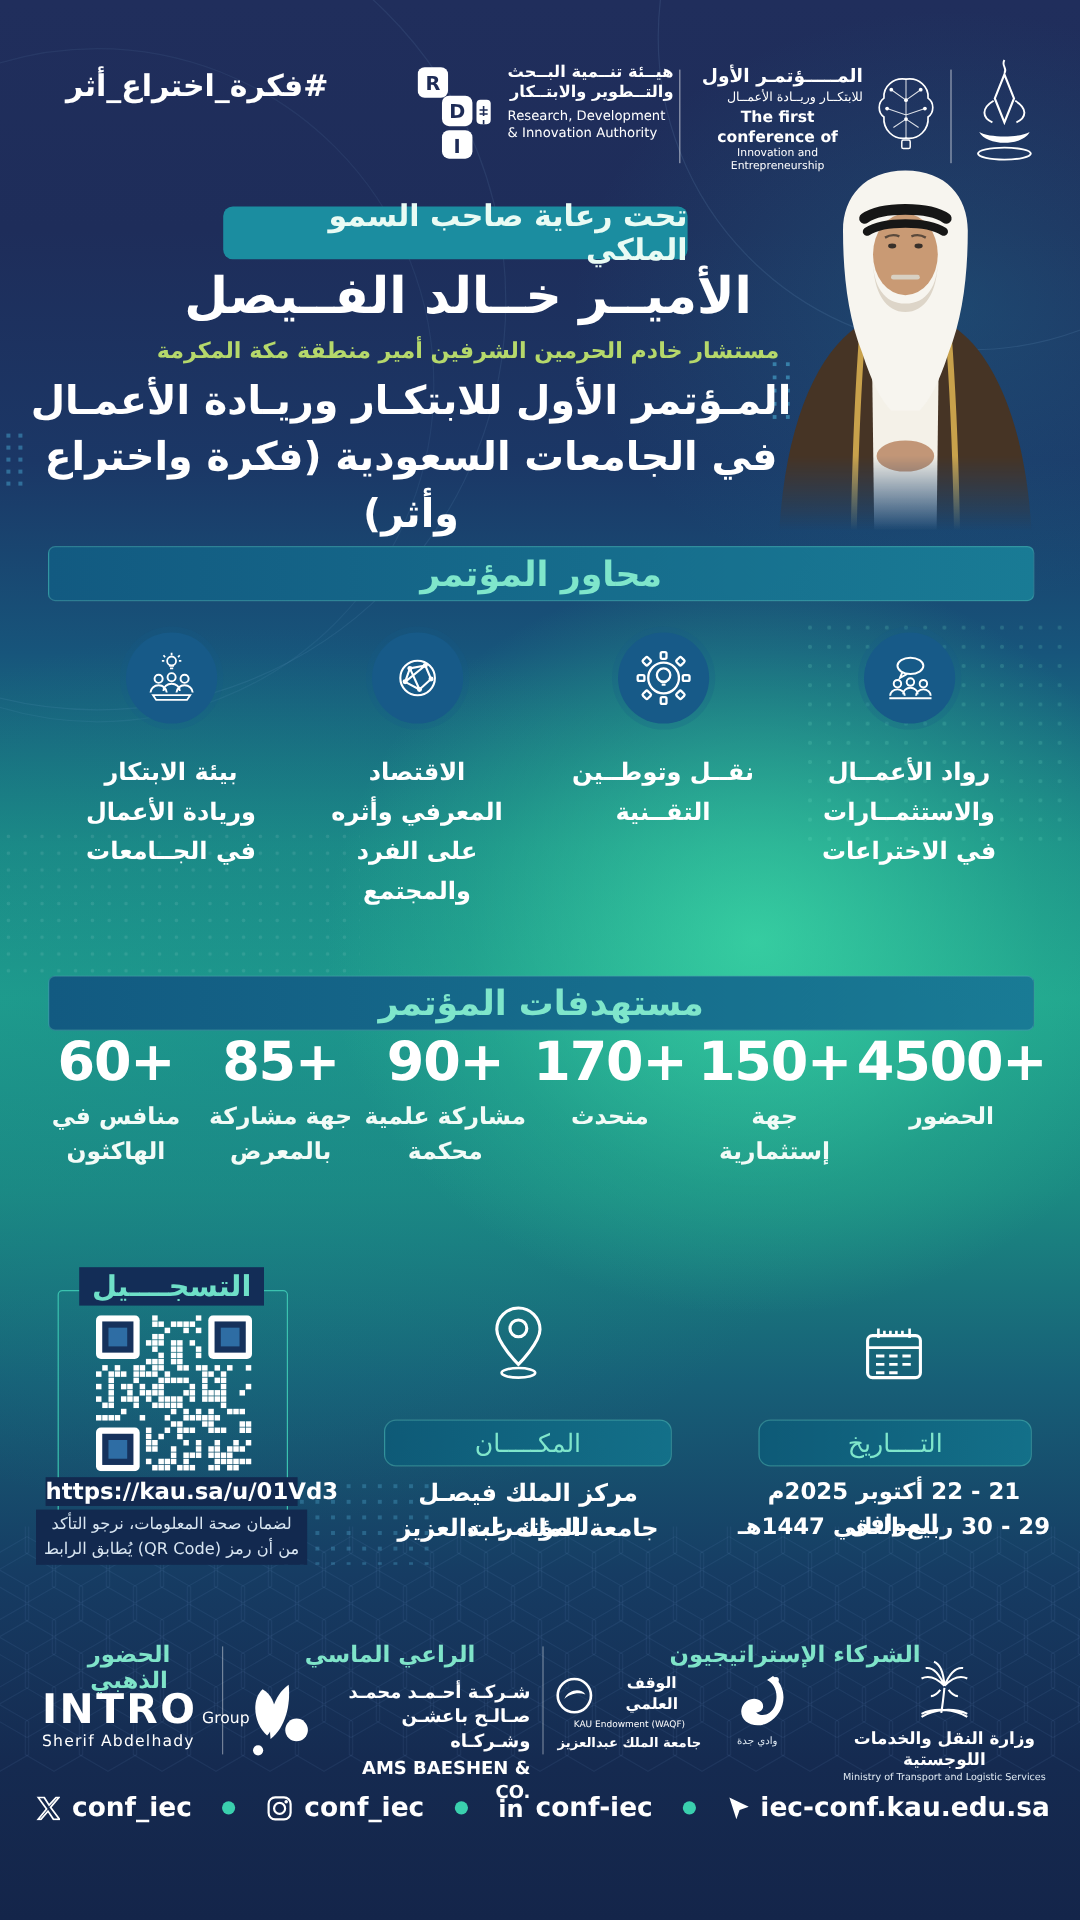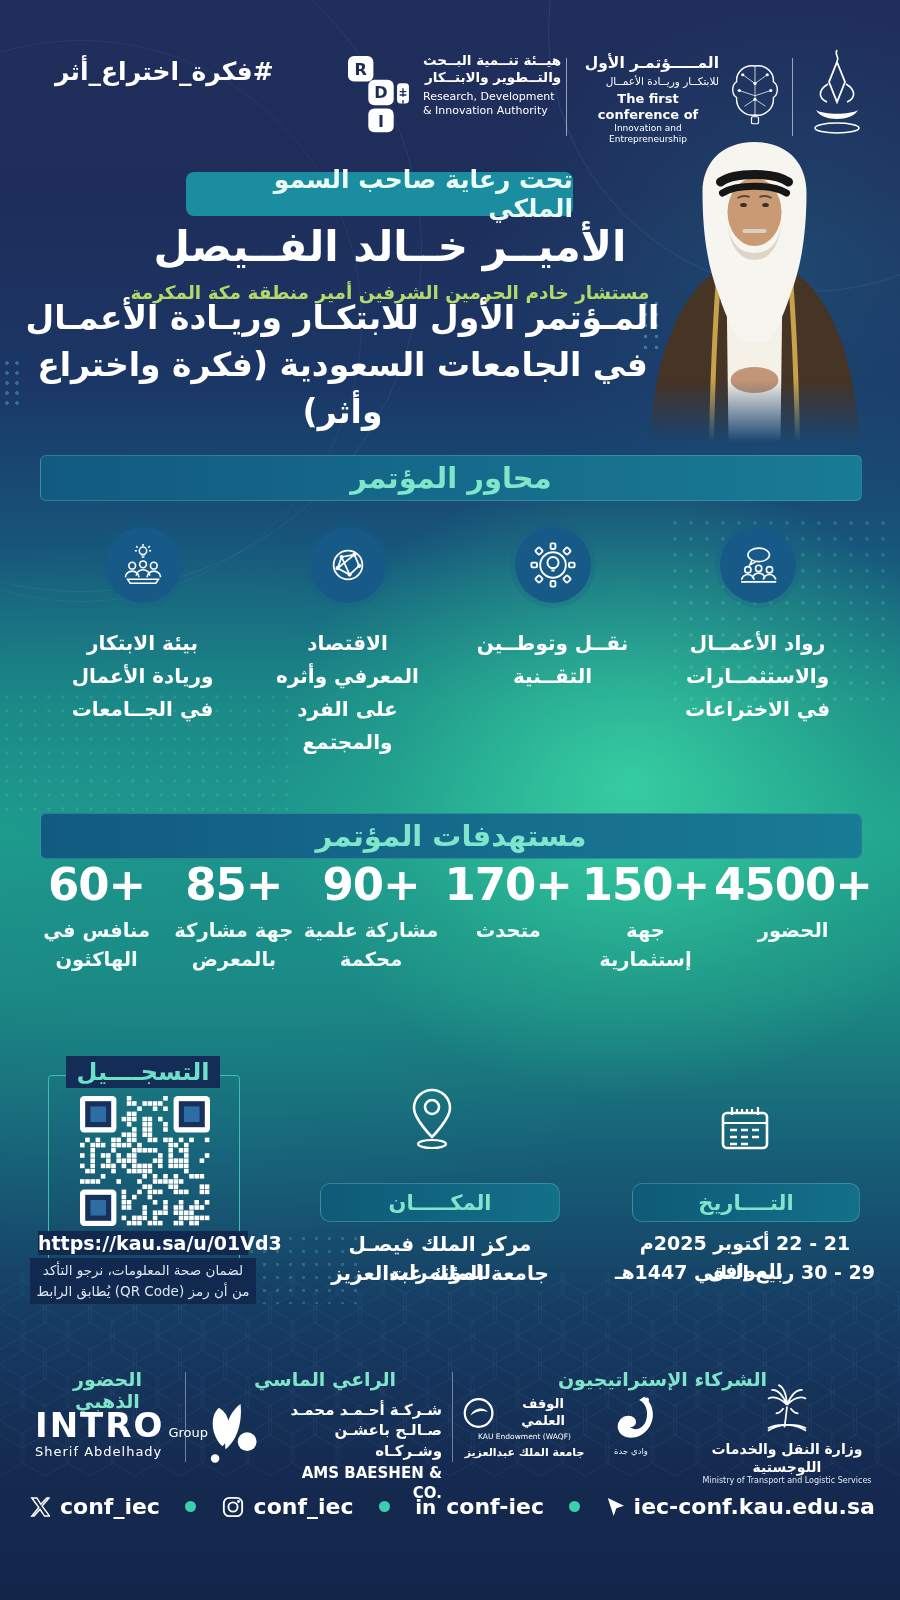--- a/index.html
+++ b/index.html
@@ -24,21 +24,21 @@
   .conf-logo{left:577px;top:54px;width:142px;text-align:right;line-height:1.2;}
   .conf-ar1{font-size:15.5px;font-weight:bold;}
   .conf-ar2{font-size:10.5px;margin-top:2px;}
   .conf-en1{font-size:13px;font-weight:bold;margin-top:4px;text-align:center;direction:ltr;}
   .conf-en2{font-size:9px;text-align:center;direction:ltr;margin-top:1px;}
   
   .pat-badge{left:186px;top:172px;width:387px;height:44px;background:#1b8da0;border-radius:8px;
     display:flex;align-items:center;justify-content:center;font-size:25px;font-weight:bold;color:#e9fbf4;}
   .prince-name{left:140px;top:222px;width:500px;text-align:center;font-size:42px;font-weight:bold;}
   .prince-role{left:115px;top:282px;width:550px;text-align:center;font-size:18.5px;font-weight:bold;color:#b5d86b;}
-  .conf-title{left:25px;top:294px;width:635px;text-align:center;font-size:33px;font-weight:bold;line-height:47px;}
+  .conf-title{left:25px;top:310px;width:635px;text-align:center;font-size:33px;font-weight:bold;line-height:47px;}
   
   .banner{left:40px;width:820px;height:44px;border-radius:6px;
     background:linear-gradient(90deg,#125a81,#197b95);border:1px solid rgba(127,230,203,.25);
     display:flex;align-items:center;justify-content:center;font-size:29px;font-weight:bold;color:#7fe6cb;}
   
   .themes-row{left:40px;top:527px;width:820px;display:flex;direction:rtl;}
   .theme-item{width:25%;display:flex;flex-direction:column;align-items:center;}
   .theme-circle{width:76px;height:76px;border-radius:50%;background:#175a88;
     display:flex;align-items:center;justify-content:center;box-shadow:0 0 0 5px rgba(23,90,136,.22);}
   .theme-label{margin-top:24px;font-size:20px;font-weight:bold;line-height:1.65;text-align:center;width:172px;}
@@ -51,21 +51,21 @@
   .reg-frame{left:48px;top:1075px;width:190px;height:208px;border:1.5px solid #3bc2af;border-radius:4px;}
   .reg-title{left:66px;top:1056px;width:154px;background:#132d57;text-align:center;
     font-size:24px;font-weight:bold;color:#6fe0c8;padding:2px 0;}
   .reg-url{left:38px;top:1231px;width:210px;background:#12294f;text-align:center;direction:ltr;
     font-size:19px;font-weight:bold;padding:1px 0;}
   .reg-note{left:30px;top:1258px;width:226px;background:#12294f;text-align:center;
     font-size:13.5px;line-height:1.55;color:#d9e6f2;padding:2px 0;}
   
   .pill{height:37px;border-radius:10px;background:linear-gradient(90deg,#0e5a77,#137089);
     border:1px solid rgba(127,230,203,.3);display:flex;align-items:center;justify-content:center;
-    font-size:21px;font-weight:bold;color:#7fe6cb;}
+    font-size:21px;font-weight:normal;color:#7fe6cb;}
   .block-line{position:absolute;text-align:center;font-size:20px;font-weight:bold;line-height:1.4;}
   
   .sp-head{position:absolute;top:1368px;text-align:center;font-size:19px;font-weight:bold;color:#7fe4c9;}
   .sp-div{position:absolute;top:1372px;height:90px;width:1px;background:rgba(255,255,255,.4);}
   .intro{left:35px;top:1408px;width:150px;direction:ltr;}
   .intro-brand{font-size:34px;font-weight:bold;letter-spacing:2px;line-height:1;}
   .intro-suffix{font-size:13px;margin-left:4px;}
   .intro-person{font-size:13px;letter-spacing:1px;margin-top:2px;}
   .baeshen-text{left:270px;top:1400px;width:172px;text-align:right;direction:rtl;line-height:1.35;}
   .baeshen-ar{font-size:15px;font-weight:bold;}

